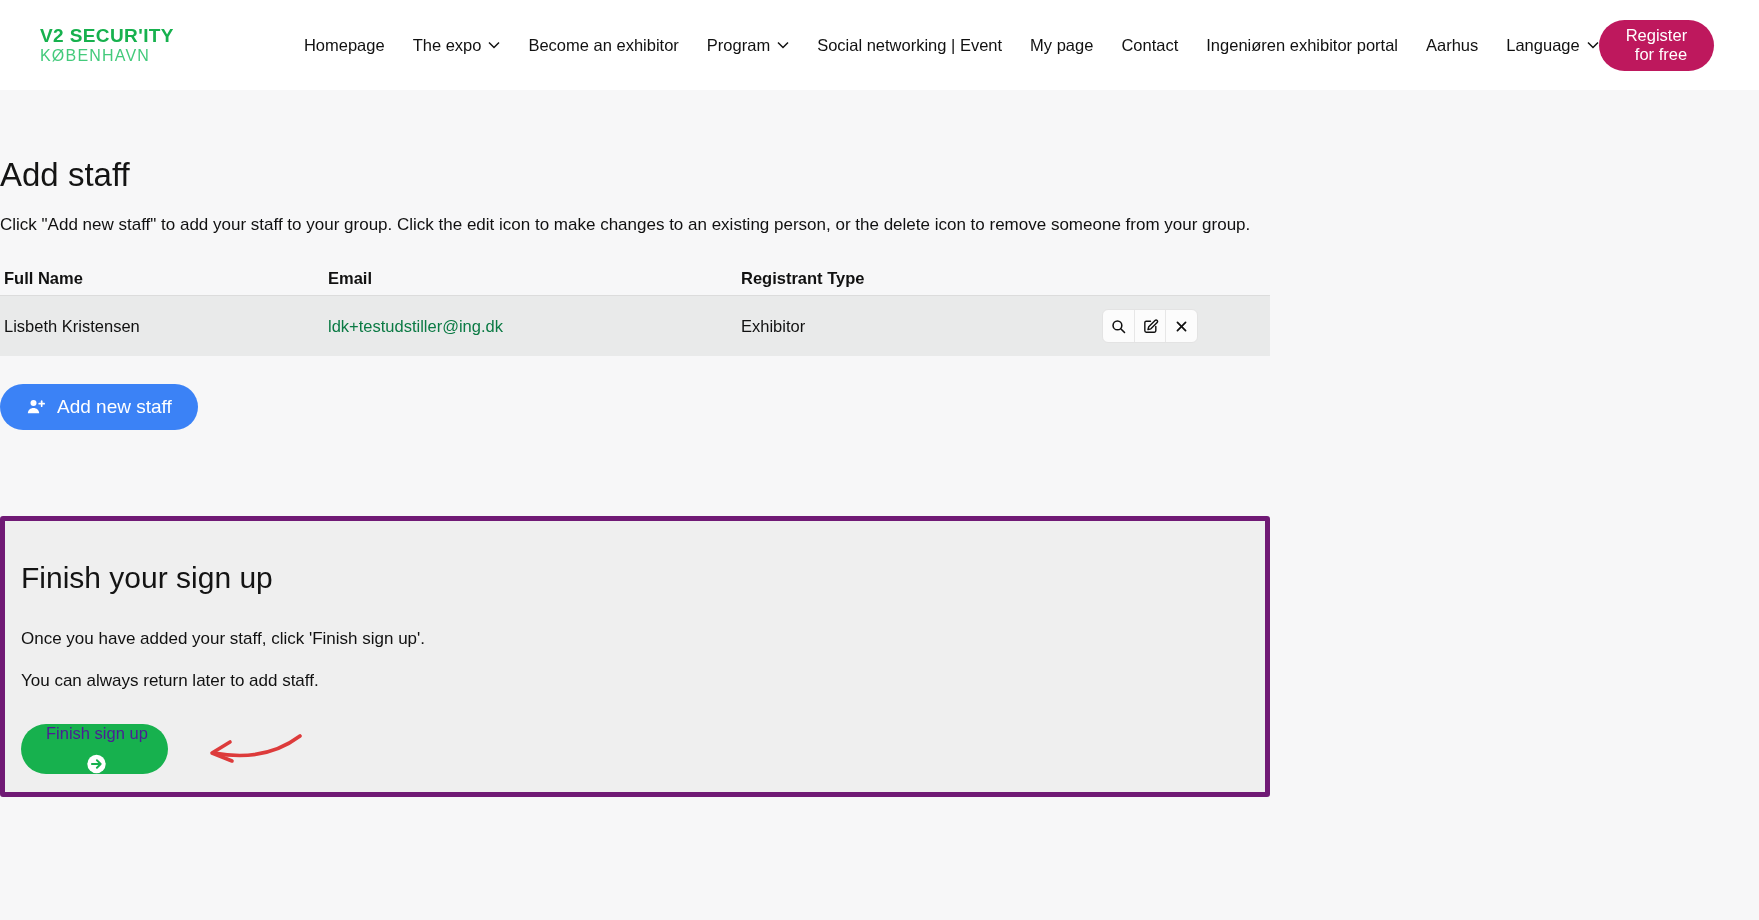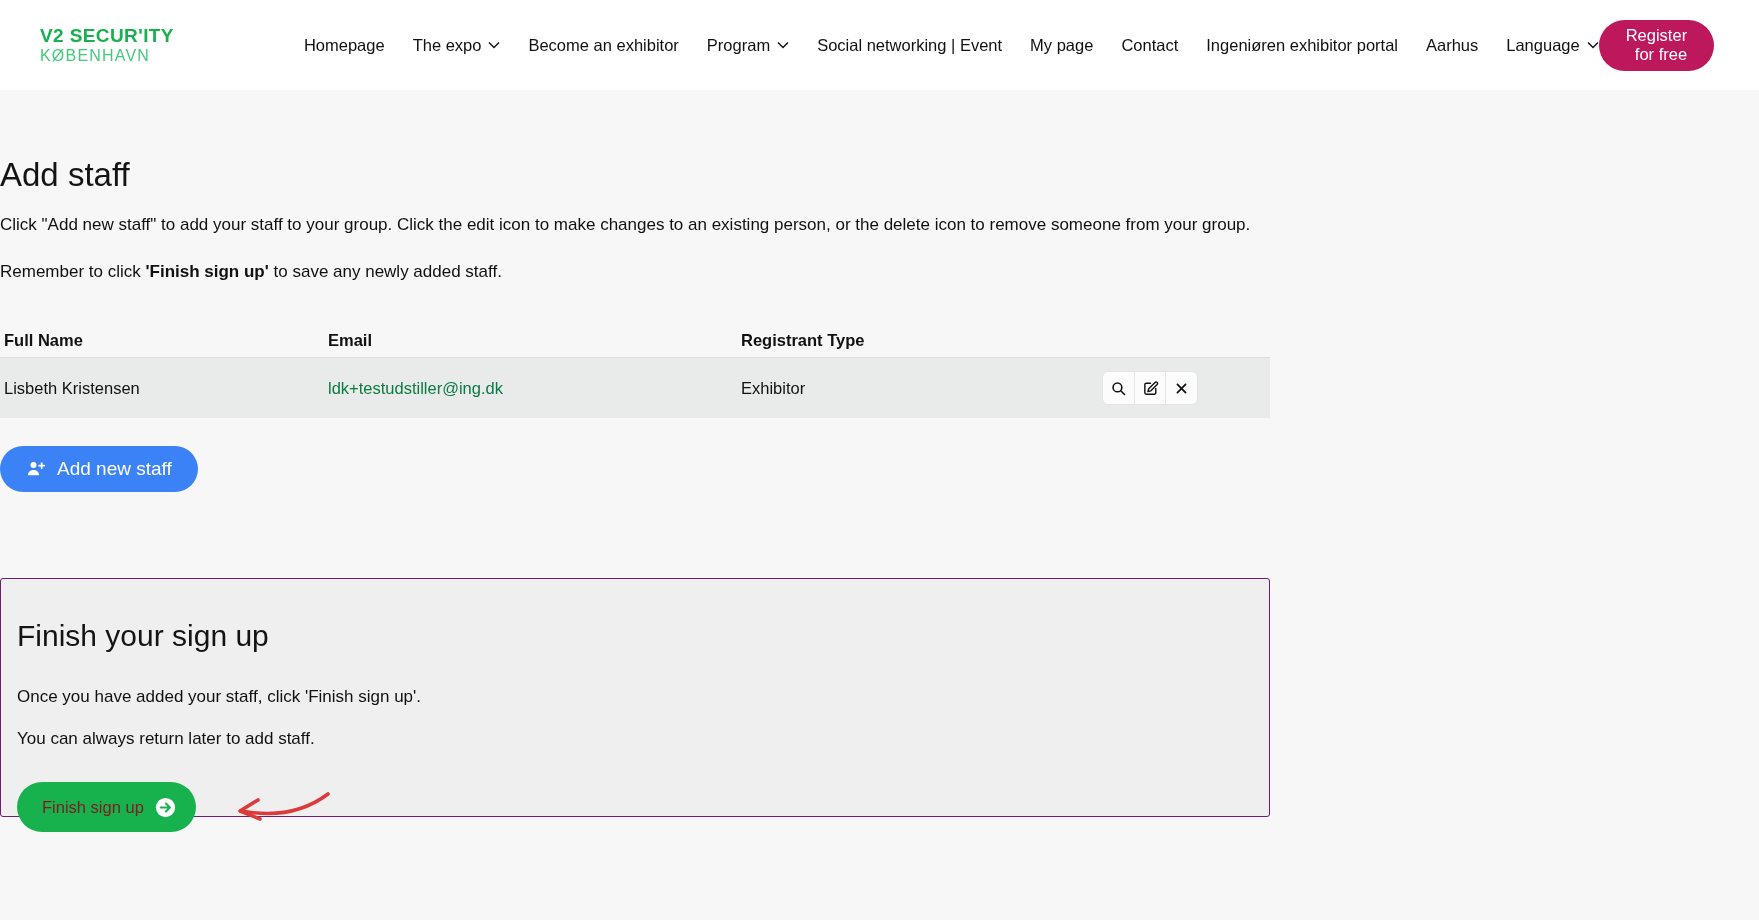--- a/index.html
+++ b/index.html
@@ -70,33 +70,34 @@
     margin-top: 28px;
     display: inline-flex; align-items: center; gap: 11px;
     background: #3b82f6; color: #fff; border: none; cursor: pointer;
     height: 46px; border-radius: 23px; padding: 0 26px;
     font-size: 19px; font-weight: 500;
     font-family: "Liberation Sans", sans-serif;
   }
 
   
   .finish-panel {
-    margin-top: 86px; width: 1270px; height: 239px;
-    background: #efefef; border: 1px solid #701a75; border-radius: 3px;
+    margin-top: 86px; width: 1270px; height: 281px;
+    background: #efefef; border: 5px solid #701a75; border-radius: 3px;
     padding: 40px 16px 0 16px;
   }
   .finish-title { font-size: 30px; font-weight: 400; color: #141414; margin-bottom: 34px; }
   .finish-line { font-size: 17px; margin-bottom: 22px; }
   .finish-actions { display: flex; align-items: center; margin-top: 33px; }
   .finish-btn {
     display: inline-flex; align-items: center; gap: 11px;
-    background: #17b14e; color: #7f1d1d; border: none; cursor: pointer;
+    background: #17b14e; color: #4c1d95; border: none; cursor: pointer;
     height: 50px; border-radius: 25px; padding: 0 20px 0 25px;
     font-size: 16.5px; font-weight: 500;
     font-family: "Liberation Sans", sans-serif;
+    flex-direction: column;
   }
   .hand-arrow { margin-left: 36px; }
 </style>
 </head>
 <body>
 
 <div class="header">
   <div class="logo">
     <div class="l1">V2 SECUR'ITY</div>
     <div class="l2">KØBENHAVN</div>
@@ -143,21 +144,20 @@
         </svg>
     </div>
   </nav>
 
   <button class="register-btn">Register for free</button>
 </div>
 
 <div class="main">
   <h1 class="page-title">Add staff</h1>
   <p class="intro">Click "Add new staff" to add your staff to your group. Click the edit icon to make changes to an existing person, or the delete icon to remove someone from your group.</p>
-  <p class="reminder"><span>Remember to click </span><b>'Finish sign up'</b><span> to save any newly added staff.</span></p>
 
   
   <div>
     <div class="tbl-head">
       <div class="th">Full Name</div>
       <div class="th">Email</div>
       <div class="th">Registrant Type</div>
       <div class="th"></div>
     </div>
     <div class="tbl-row">

